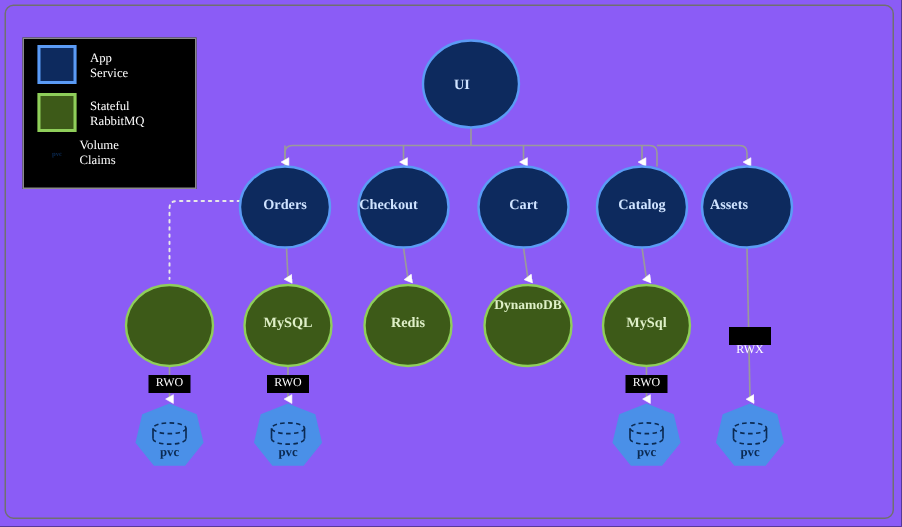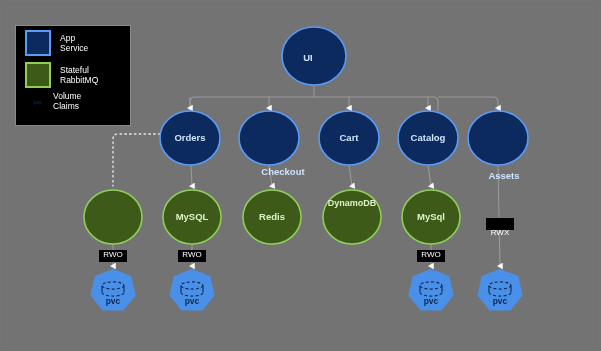--- a/index.html
+++ b/index.html
@@ -1,18 +1,18 @@
 <!DOCTYPE html>
 <html><head>
 <meta charset="utf-8">
 <style>
   html,body{margin:0;padding:0;background:#000;}
   body{width:601px;height:351px;overflow:hidden;
        font-family:"Liberation Sans",sans-serif;}
-  #canvas{position:relative;width:601px;height:351px;background:#737373;}
+  #canvas{position:relative;width:601px;height:351px;background:#8b5cf6;font-family:Liberation Serif, serif;}
   #frame{position:absolute;left:3px;top:3px;width:593px;height:343px;
          border:1px solid #707070;border-radius:6px;box-sizing:border-box;}
   svg{position:absolute;left:0;top:0;width:601px;height:351px;}
   .lbl{position:absolute;color:#cfe3ff;white-space:pre;text-align:center;
        pointer-events:none;}
   
   #legend-box{position:absolute;left:15px;top:25px;width:116px;height:101px;
               border:1px solid #8a8a8a;background:#000;box-sizing:border-box;}
   .lg-row{position:absolute;display:flex;align-items:center;}
   .sw{width:26px;height:26px;box-sizing:border-box;}
@@ -174,24 +174,24 @@
   </div>
   <div class="lg-row" style="left:53px;top:91px;">
     <div class="lg-txt" style="margin-left:0;">Volume
 Claims</div>
   </div>
   <div class="lbl" style="left:28px;top:100px;width:20px;font-size:4.5px;color:#0b2a52;font-weight:bold;">pvc</div>
 
   <div class="lbl node-txt app-txt" style="left:284px;top:52px;width:48px;">UI</div>
 
   <div class="lbl node-txt app-txt" style="left:155px;top:132px;width:70px;">Orders</div>
-  <div class="lbl node-txt app-txt" style="left:248px;top:132px;width:70px;margin-top:34px;">Checkout</div>
+  <div class="lbl node-txt app-txt" style="left:224px;top:132px;width:70px;">Checkout</div>
   <div class="lbl node-txt app-txt" style="left:314px;top:132px;width:70px;">Cart</div>
   <div class="lbl node-txt app-txt" style="left:393px;top:132px;width:70px;">Catalog</div>
-  <div class="lbl node-txt app-txt" style="left:469px;top:132px;width:70px;margin-top:38px;">Assets</div>
+  <div class="lbl node-txt app-txt" style="left:451px;top:132px;width:70px;">Assets</div>
 
   <div class="lbl node-txt green-txt" style="left:157px;top:211px;width:70px;">MySQL</div>
   <div class="lbl node-txt green-txt" style="left:237px;top:211px;width:70px;">Redis</div>
   <div class="lbl node-txt green-txt" style="left:315px;top:198px;width:74px;font-size:9px;text-align:center;">DynamoDB</div>
   <div class="lbl node-txt green-txt" style="left:396px;top:211px;width:70px;">MySql</div>
 
   <div class="lbl pvc-txt" style="left:93px;top:296px;width:40px;">pvc</div>
   <div class="lbl pvc-txt" style="left:172px;top:296px;width:40px;">pvc</div>
   <div class="lbl pvc-txt" style="left:411px;top:296px;width:40px;">pvc</div>
   <div class="lbl pvc-txt" style="left:480px;top:296px;width:40px;">pvc</div>

